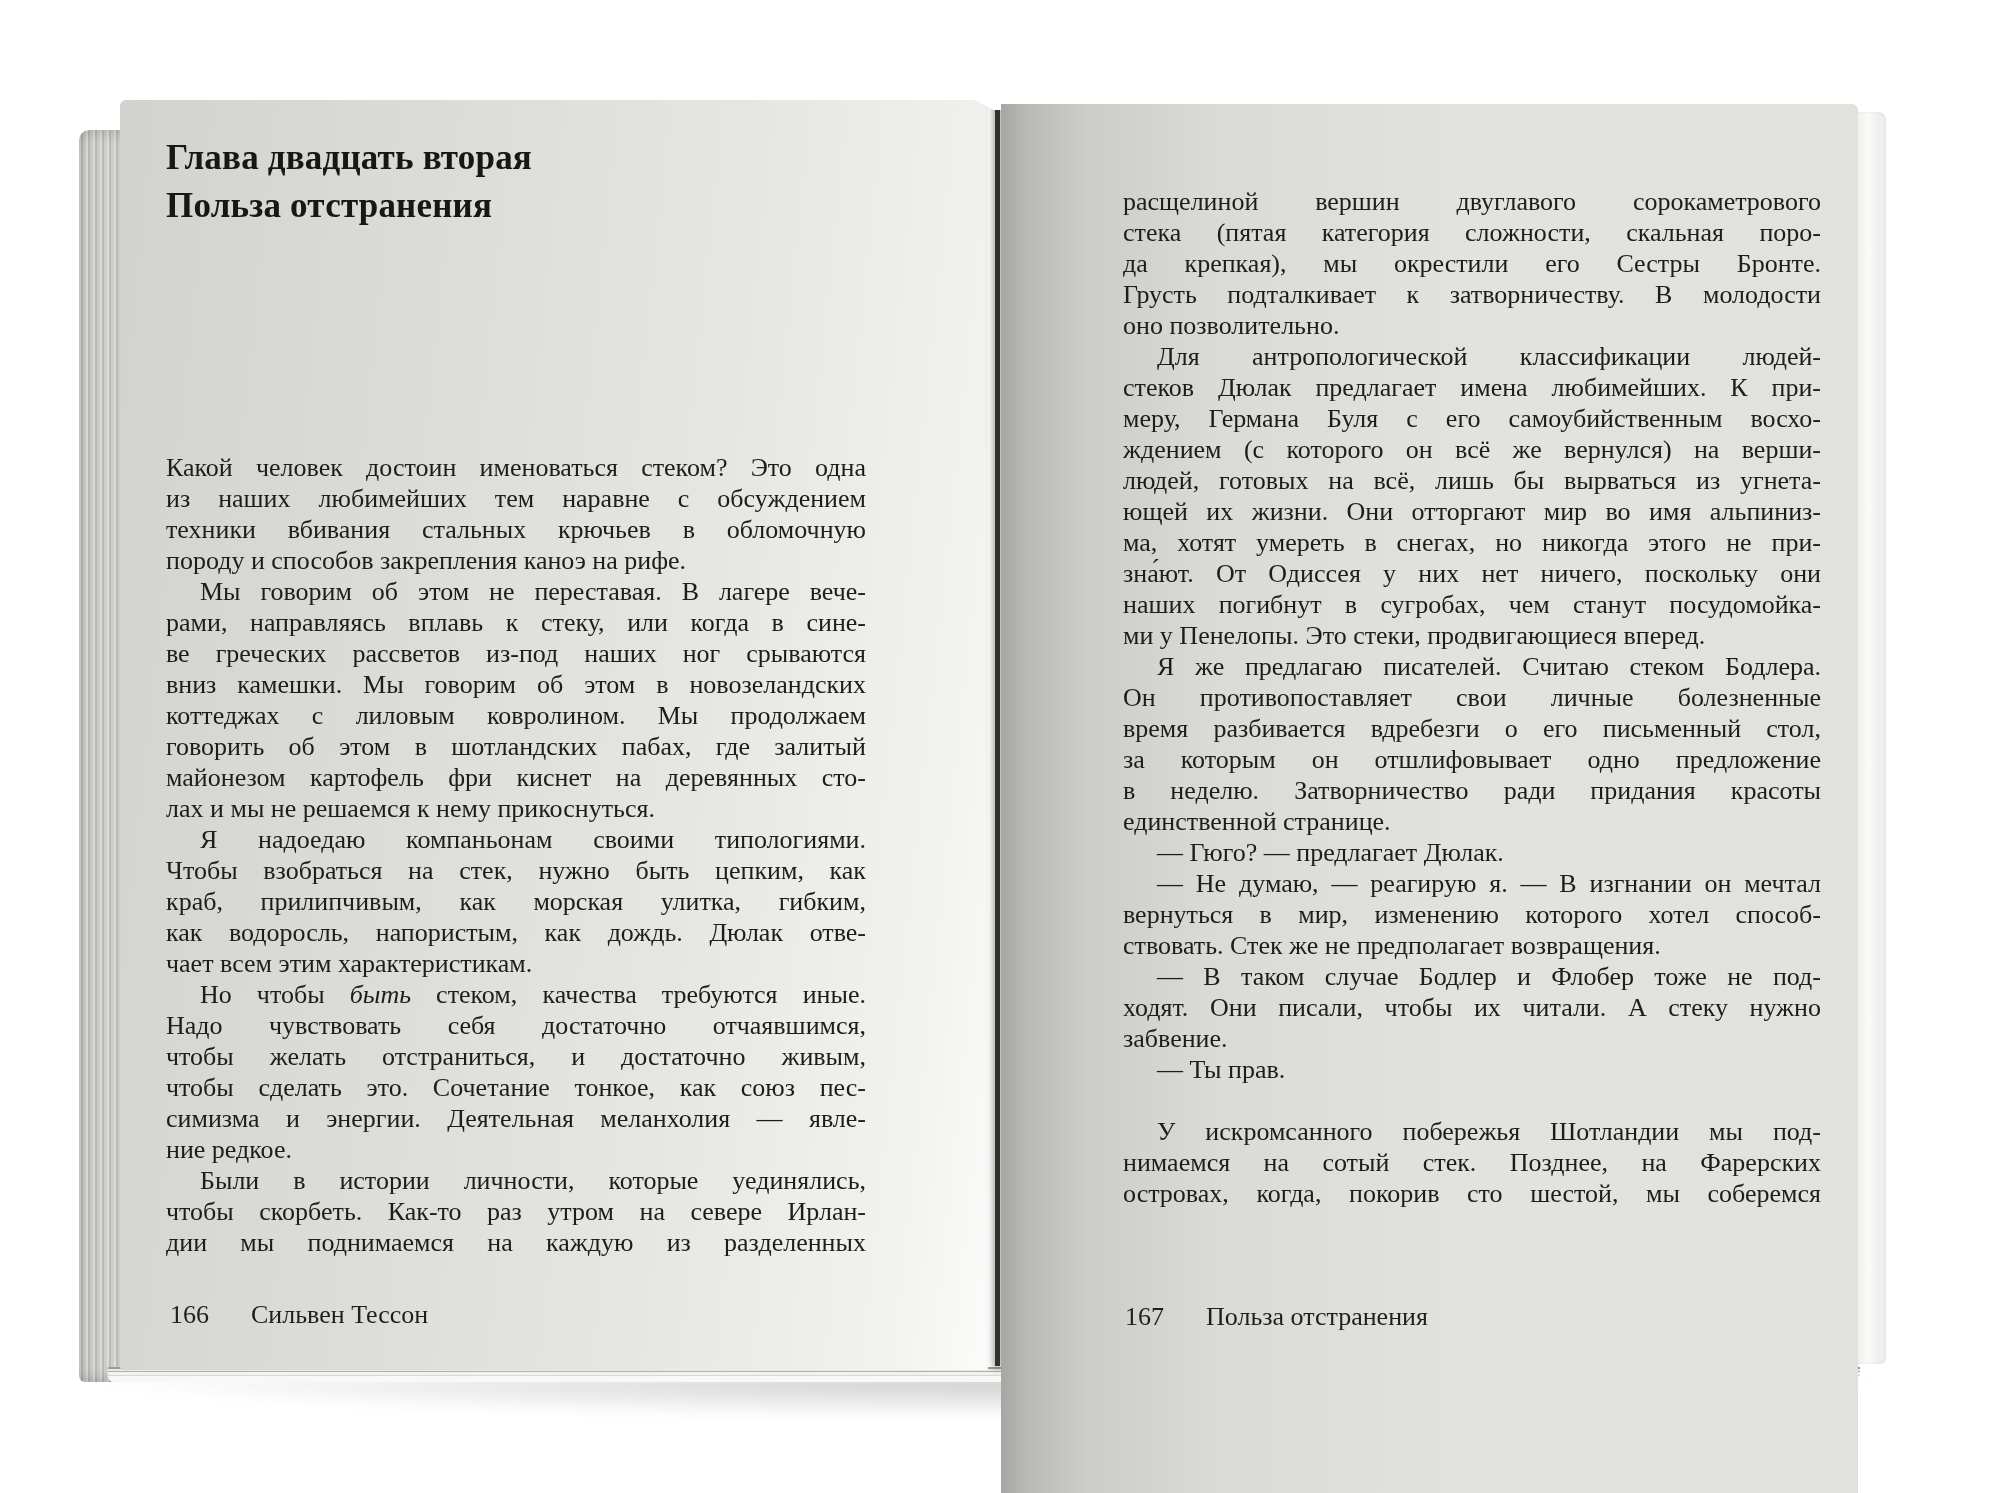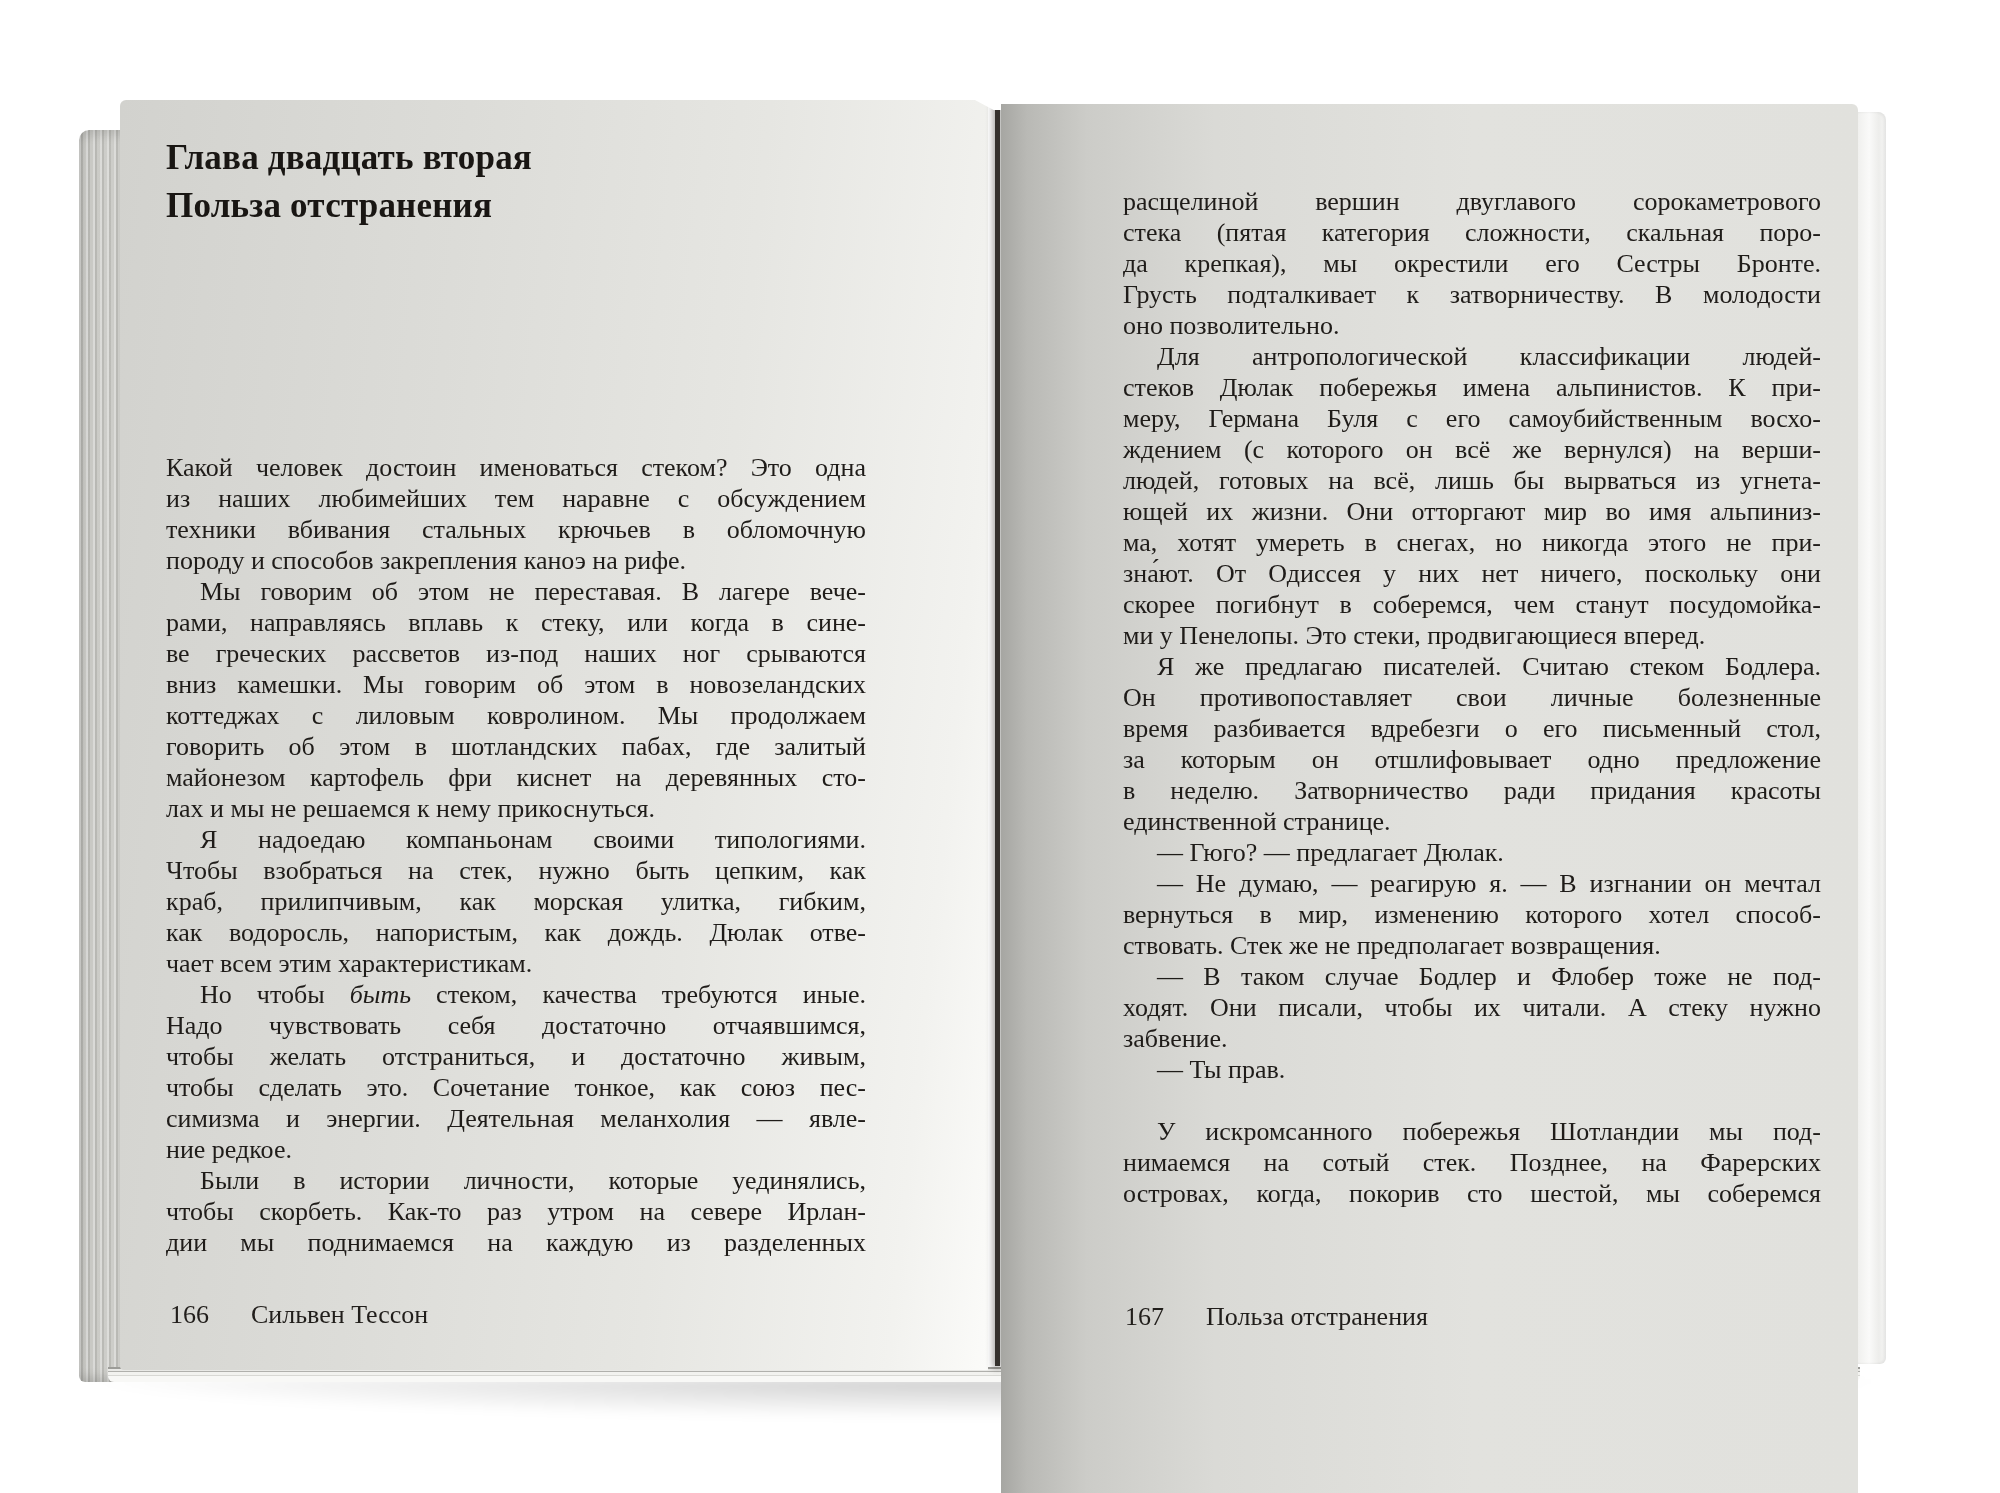--- a/index.html
+++ b/index.html
@@ -147,28 +147,28 @@
     <div class="spine-notch"></div>
 
     <div class="page right">
       <div class="page-body">
           <div class="line">расщелиной вершин двуглавого сорокаметрового</div>
           <div class="line">стека (пятая категория сложности, скальная поро-</div>
           <div class="line">да крепкая), мы окрестили его Сестры Бронте.</div>
           <div class="line">Грусть подталкивает к затворничеству. В молодости</div>
           <div class="line end">оно позволительно.</div>
           <div class="line indent">Для антропологической классификации людей-</div>
-          <div class="line">стеков Дюлак побережья имена альпинистов. К при-</div>
+          <div class="line">стеков Дюлак предлагает имена любимейших. К при-</div>
           <div class="line">меру, Германа Буля с его самоубийственным восхо-</div>
           <div class="line">ждением (с которого он всё же вернулся) на верши-</div>
           <div class="line">людей, готовых на всё, лишь бы вырваться из угнета-</div>
           <div class="line">ющей их жизни. Они отторгают мир во имя альпиниз-</div>
           <div class="line">ма, хотят умереть в снегах, но никогда этого не при-</div>
           <div class="line">зна́ют. От Одиссея у них нет ничего, поскольку они</div>
-          <div class="line">скорее погибнут в соберемся, чем станут посудомойка-</div>
+          <div class="line">наших погибнут в сугробах, чем станут посудомойка-</div>
           <div class="line end">ми у Пенелопы. Это стеки, продвигающиеся вперед.</div>
           <div class="line indent">Я же предлагаю писателей. Считаю стеком Бодлера.</div>
           <div class="line">Он противопоставляет свои личные болезненные</div>
           <div class="line">время разбивается вдребезги о его письменный стол,</div>
           <div class="line">за которым он отшлифовывает одно предложение</div>
           <div class="line">в неделю. Затворничество ради придания красоты</div>
           <div class="line end">единственной странице.</div>
           <div class="line indent end">— Гюго? — предлагает Дюлак.</div>
           <div class="line indent">— Не думаю, — реагирую я. — В изгнании он мечтал</div>
           <div class="line">вернуться в мир, изменению которого хотел способ-</div>

